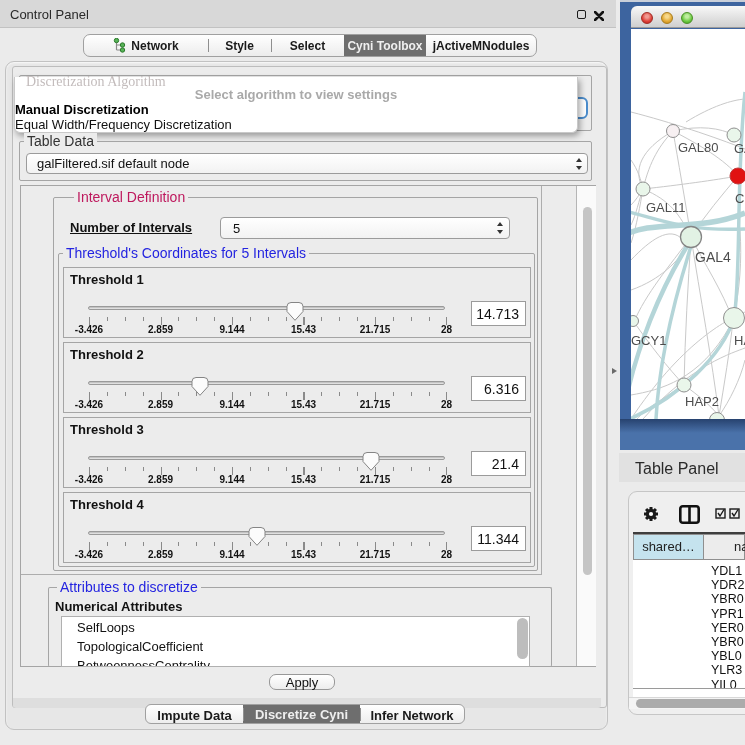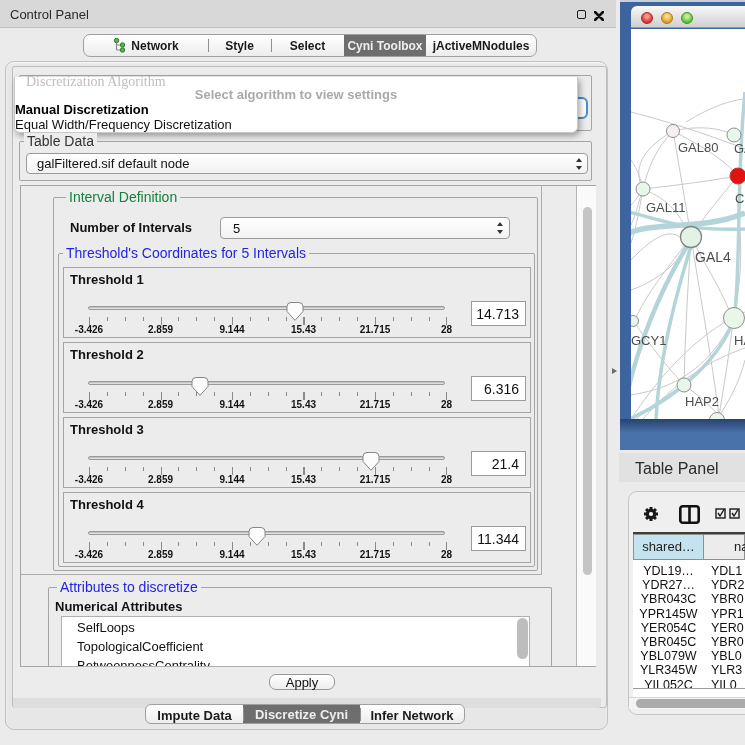--- a/index.html
+++ b/index.html
@@ -90,23 +90,23 @@
   <div class="gtitle" style="left:4px; color:#333;">Table Data</div>
 </div>
 <div class="abs combo" style="left:26px; top:153px; width:562px; height:21px; padding-left:10px;">galFiltered.sif default node</div>
 <div class="abs spin" style="left:576px; top:158px;"></div>
 
 <div class="abs" style="left:20px; top:185px; width:576px; height:482px; border:1px solid #a5a5a5; background:#ececec;"></div>
 
 <div class="abs" style="left:21px; top:186px; width:521px; height:389px; border-right:1px solid #adadad; border-bottom:1px solid #adadad;"></div>
 
 <div class="abs group" style="left:53px; top:197px; width:485px; height:374px;">
-  <div class="gtitle" style="left:12px; color:#15803d;">Interval Definition</div>
-</div>
-<div class="abs" style="left:70px; top:220px; font-size:13px; font-weight:bold; color:#111;">Number of Intervals</div>
+  <div class="gtitle" style="left:20px; color:#be185d;">Interval Definition</div>
+</div>
+<div class="abs" style="left:70px; top:220px; font-size:13px; font-weight:bold; color:#111;text-decoration:underline;">Number of Intervals</div>
 <div class="abs combo" style="left:220px; top:217px; width:290px; height:22px; padding-left:12px;">5</div>
 <div class="abs spin" style="left:497px; top:222px;"></div>
 
 <div class="abs group" style="left:58px; top:253px; width:477px; height:314px;">
   <div class="gtitle" style="left:4px; color:#2424e0;">Threshold's Coordinates for 5 Intervals</div>
 </div>
 
 <div class="abs thpanel" style="top:267px;">
   <div class="thlabel">Threshold 1</div>
   <div class="track"></div>
@@ -289,18 +289,17 @@
     <path d="M3 5 L5 8 L9 1.5"></path>
     <path d="M17 5 L19 8 L23 1.5"></path>
   </g>
 </svg>
 
 <div class="abs" style="left:633px; top:534px; width:112px; height:26px;">
   <div style="position:absolute; left:0; top:0; width:71px; height:26px; background:#c5e3ee; border:1px solid #8f8f8f; font-size:13px; color:#222; text-align:center; line-height:24px;">shared…</div>
   <div style="position:absolute; left:71px; top:0; width:41px; height:26px; background:#ececec; border:1px solid #8f8f8f; border-left:none; font-size:13px; color:#222; padding-left:30px; line-height:24px;">na</div>
 </div>
 <div class="abs" style="left:633px; top:560px; width:112px; height:129px; overflow:hidden; font-size:12.5px; color:#111;">
-  <div style="position:absolute; left:0; top:4px; width:71px; text-align:center; line-height:14.2px;">YDL19…<br>YDR27…<br>YBR043C<br>YPR145W<br>YER054C<br>YBR045C<br>YBL079W<br>YLR345W<br>YIL052C</div>
   <div style="position:absolute; left:78px; top:4px; line-height:14.2px;">YDL1<br>YDR2<br>YBR0<br>YPR1<br>YER0<br>YBR0<br>YBL0<br>YLR3<br>YIL0</div>
 </div>
 <div class="abs" style="left:633px; top:688px; width:112px; height:1px; background:#9a9a9a;"></div>
 <div class="abs" style="left:629px; top:697px; width:116px; height:12px; background:#f4f4f4; border-top:1px solid #d8d8d8;"></div>
 <div class="abs" style="left:636px; top:699px; width:120px; height:9px; background:#ababab; border-radius:5px;"></div>
 
 </body></html>

